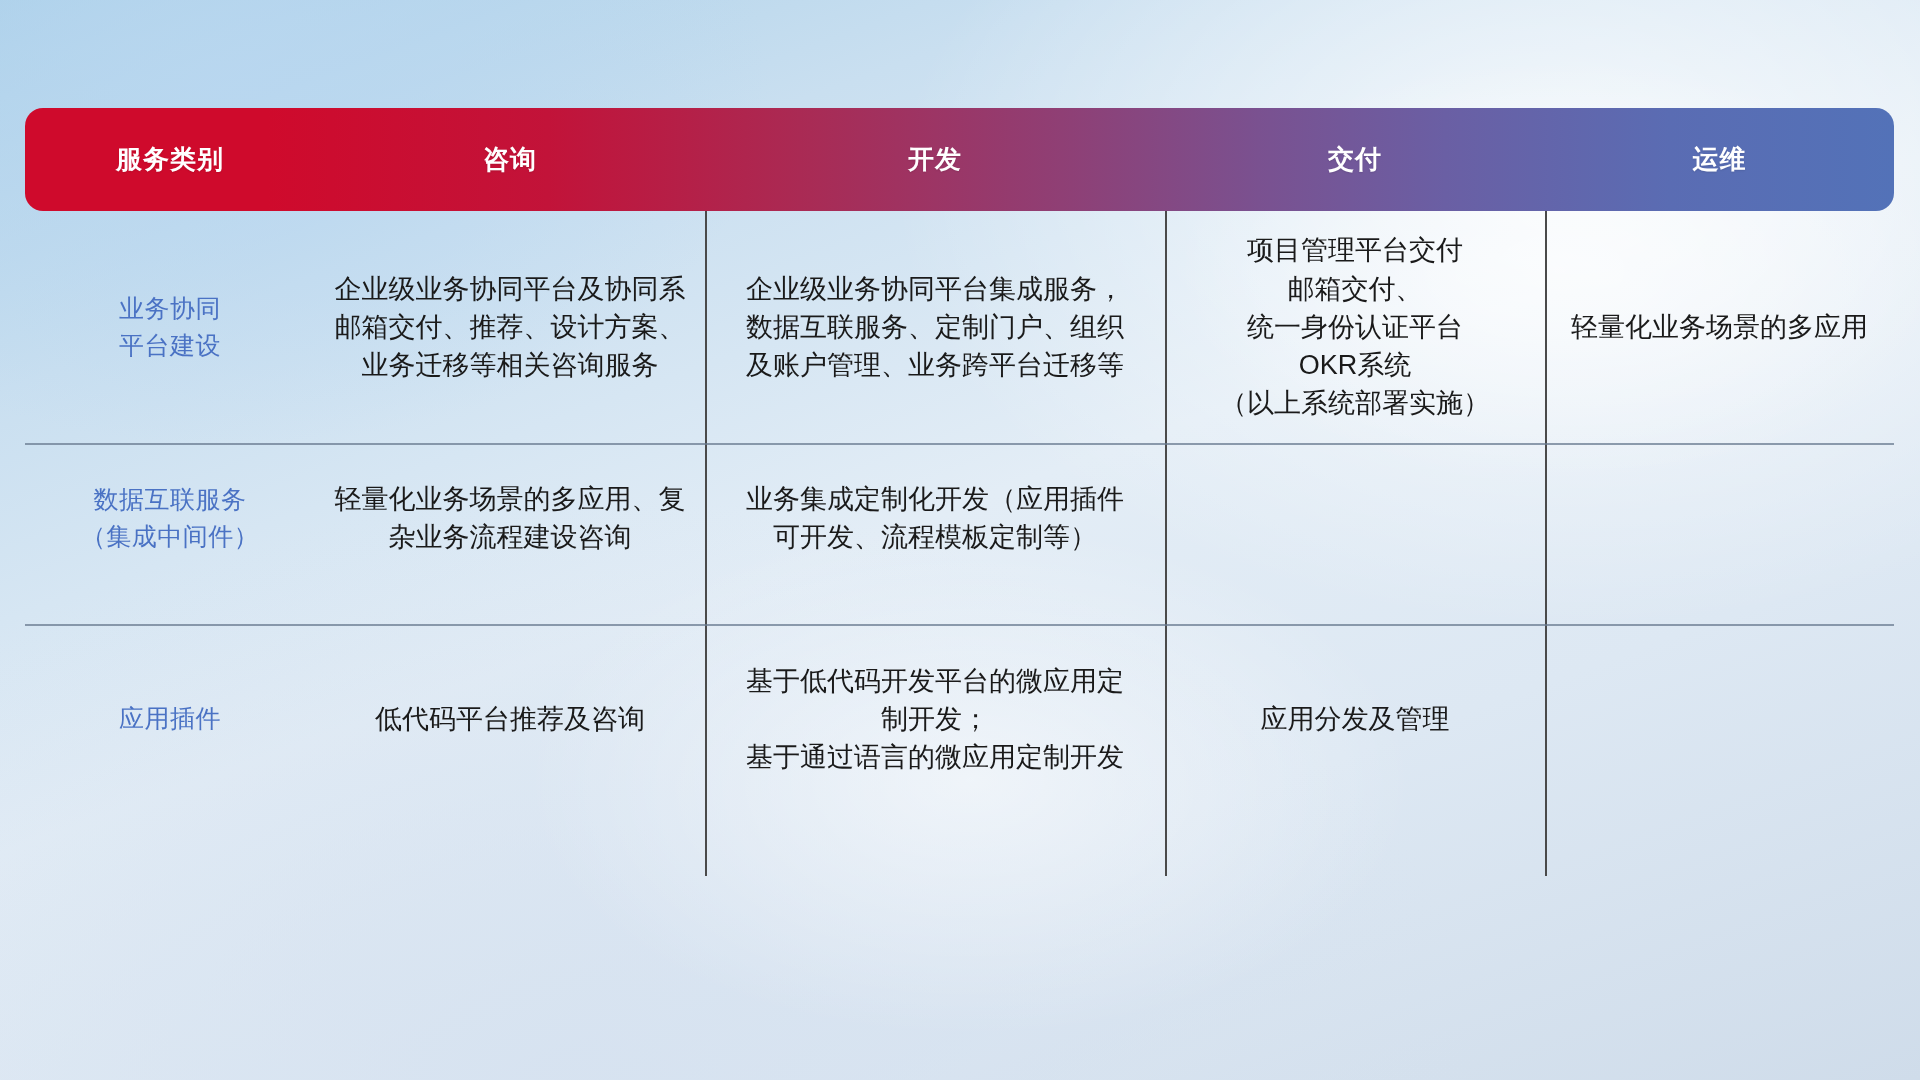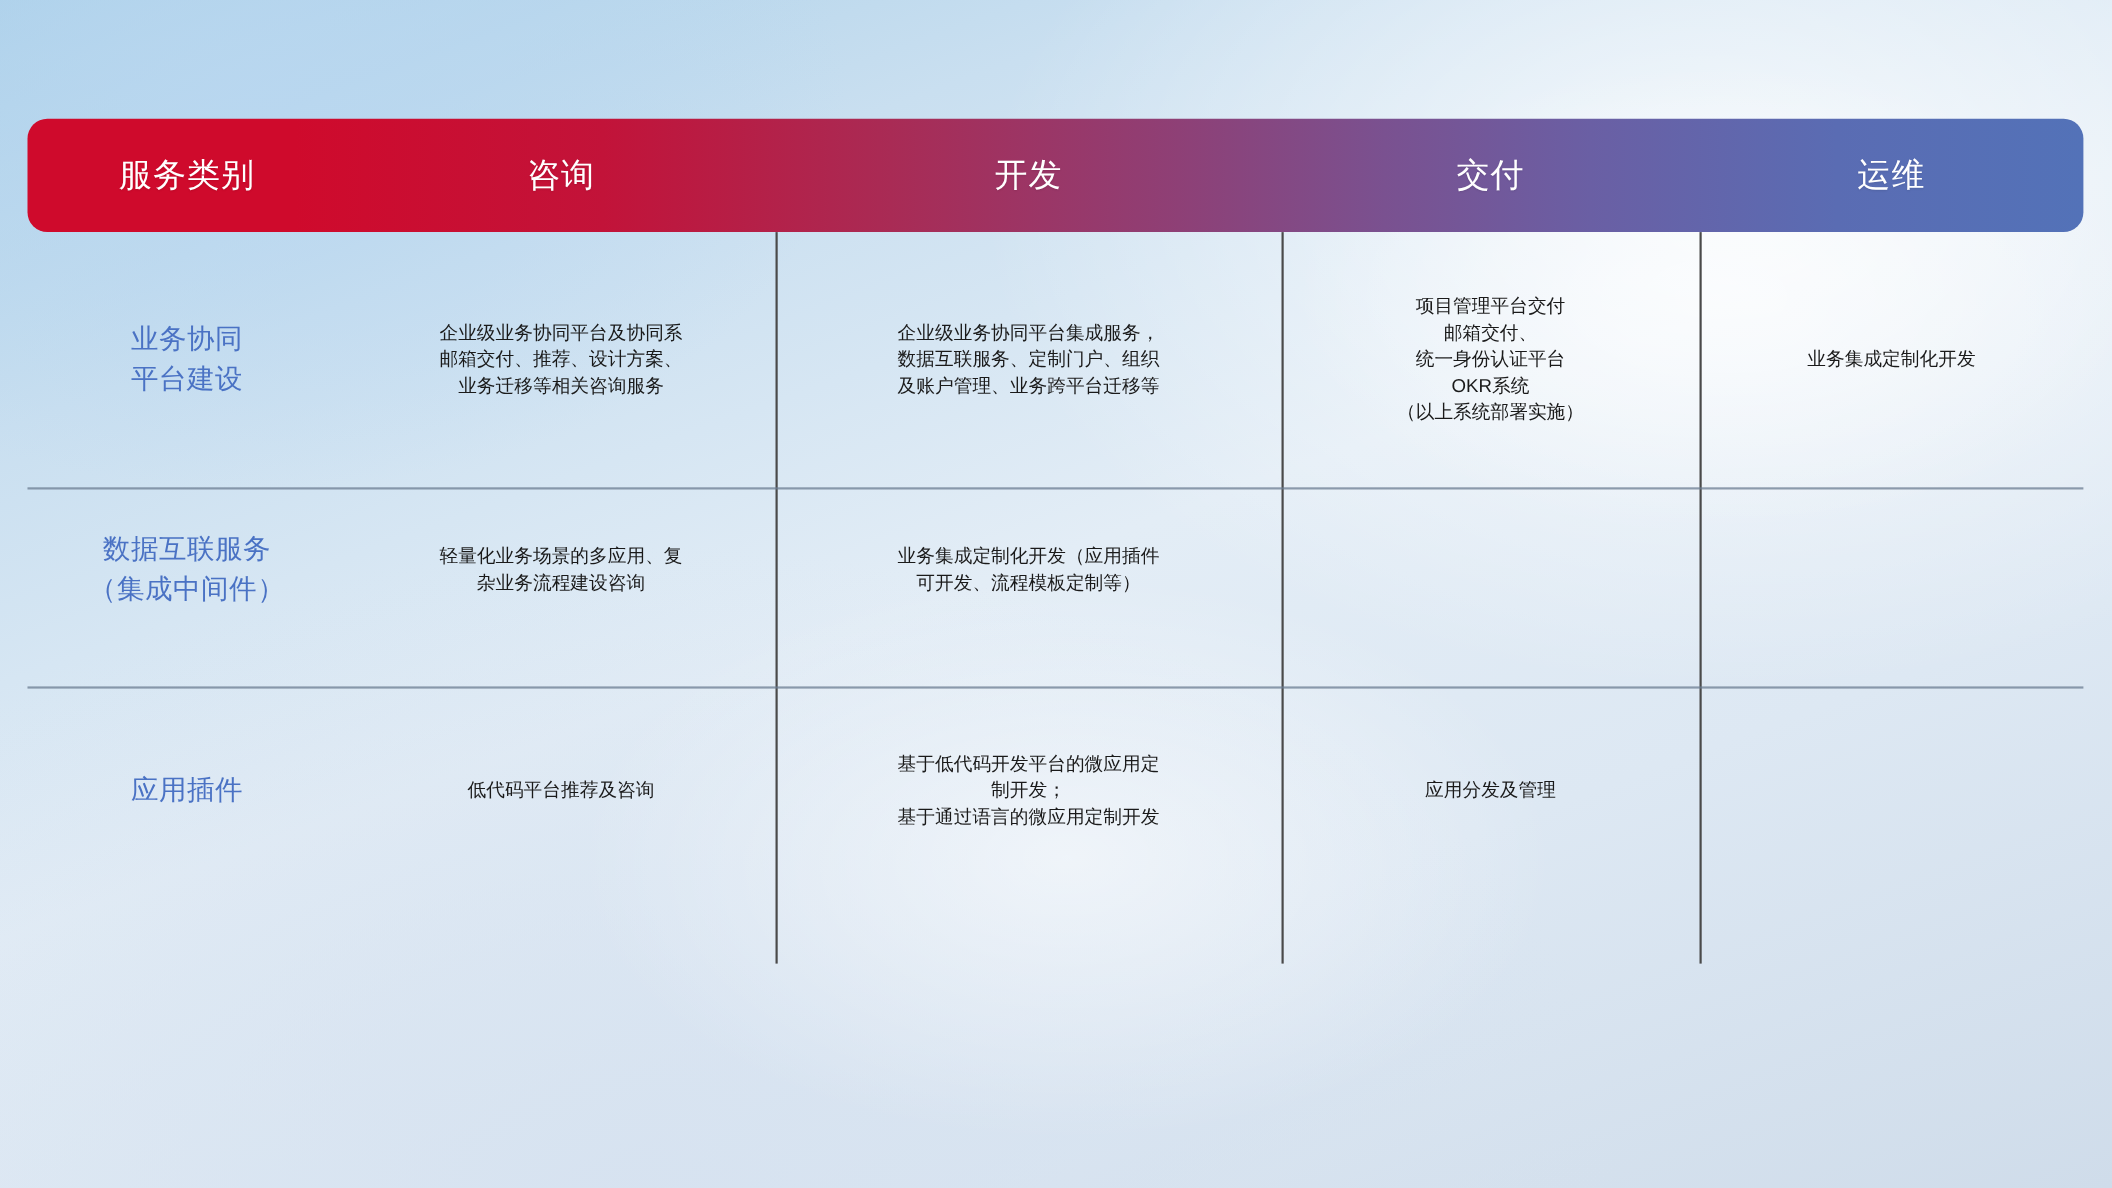--- a/index.html
+++ b/index.html
@@ -55,22 +55,22 @@
         #7a5190 66%,
         #6a5fa4 76%,
         #5a6cb3 88%,
         #5372b8 100%);
     display: flex;
     align-items: center;
     overflow: hidden;
   }
   .th {
     color: #ffffff;
-    font-size: 30px;
-    font-weight: normal;
+    font-size: 26px;
+    font-weight: bold;
     text-align: center;
     letter-spacing: 1px;
     text-shadow: 0 1px 2px rgba(0,0,0,0.10);
   }
 
   
   .c1 { width: 290px; }
   .c2 { width: 390px; }
   .c3 { width: 460px; }
   .c4 { width: 380px; }
@@ -87,21 +87,21 @@
   }
   .r1 { height: 232px; }
   .r2 { height: 150px; }
   .r3 { height: 252px; }
 
   .td {
     display: flex;
     align-items: center;
     justify-content: center;
     padding: 8px 16px;
-    font-size: 17px;
+    font-size: 27px;
     line-height: 1.42;
     color: #1a1a1a;
     text-align: center;
     white-space: pre-line;
   }
   .td.cat {
     color: #4a72c4;
     font-weight: normal;
     font-size: 25px;
     line-height: 1.5;
@@ -161,21 +161,21 @@
 邮箱交付、推荐、设计方案、
 业务迁移等相关咨询服务</div>
       <div class="td c3">企业级业务协同平台集成服务，
 数据互联服务、定制门户、组织
 及账户管理、业务跨平台迁移等</div>
       <div class="td c4">项目管理平台交付
 邮箱交付、
 统一身份认证平台
 OKR系统
 （以上系统部署实施）</div>
-      <div class="td c5">业务集成定制化开发</div>
+      <div class="td c5">轻量化业务场景的多应用</div>
     </div>
 
     <div class="tr r2">
       <div class="td cat c1">数据互联服务
 （集成中间件）</div>
       <div class="td c2">轻量化业务场景的多应用、复
 杂业务流程建设咨询</div>
       <div class="td c3">业务集成定制化开发（应用插件
 可开发、流程模板定制等）</div>
       <div class="td c4"></div>

